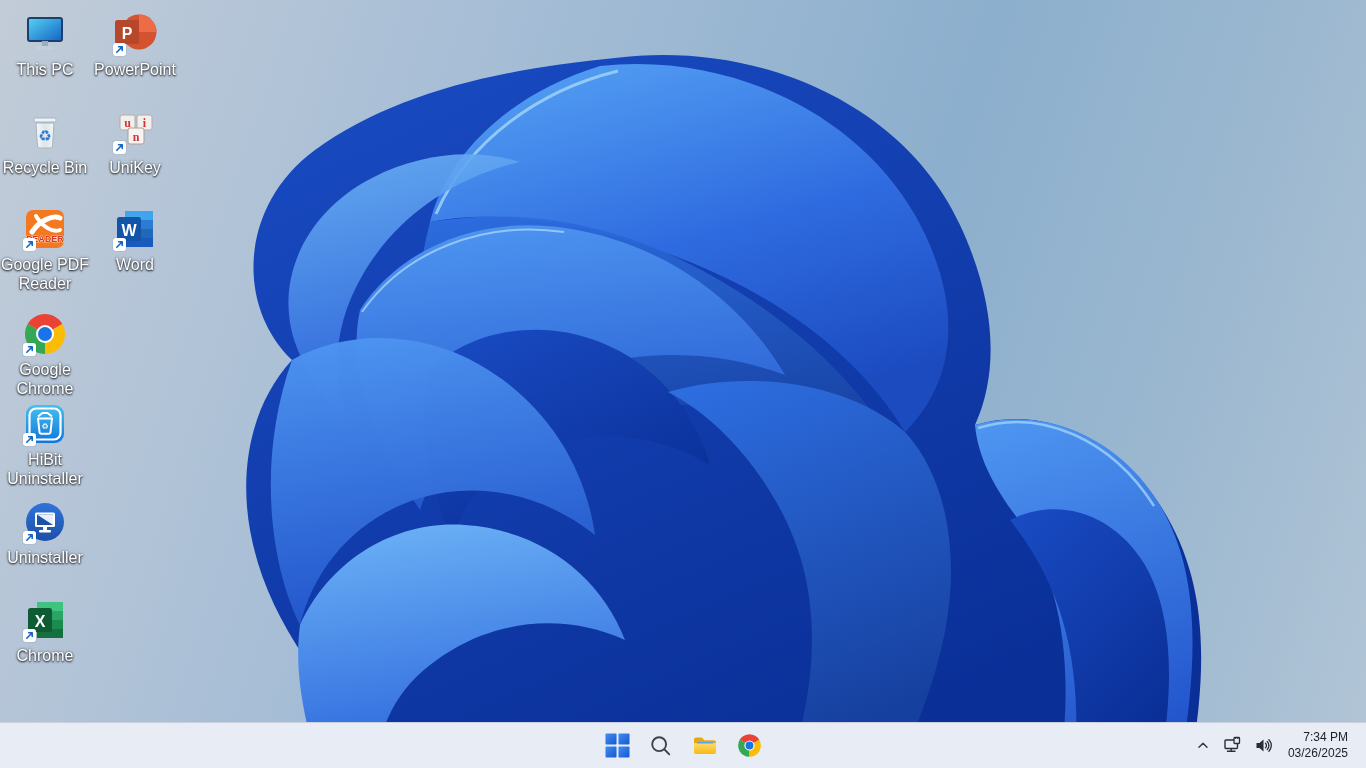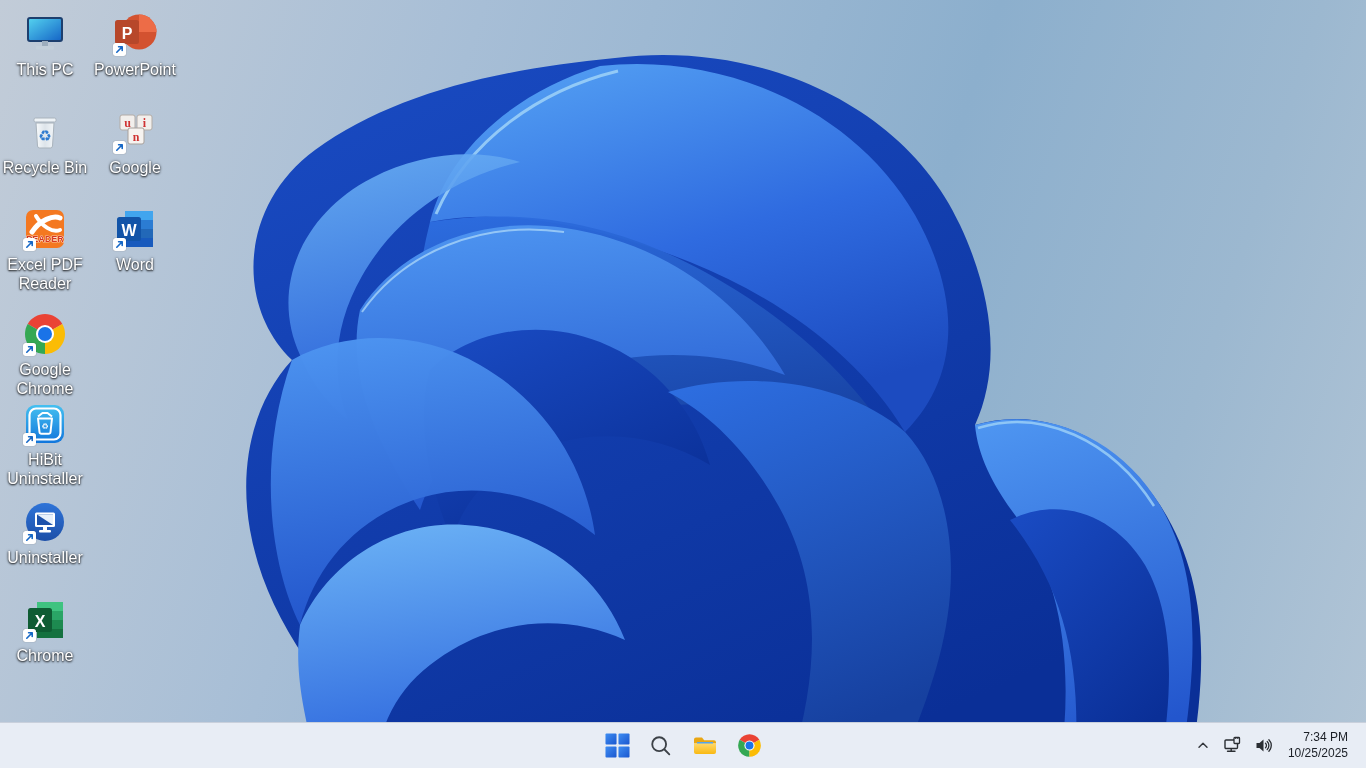--- a/index.html
+++ b/index.html
@@ -178,38 +178,38 @@
           <rect x="15" y="18" width="16" height="16" rx="2" fill="#f6f3f0" stroke="#a8a19c" stroke-width="1"></rect>
           <text x="23" y="30.5" text-anchor="middle" fill="#cf3333">n</text>
         </g>
       </svg>
       <span class="sc-badge">
         <svg width="9" height="9" viewBox="0 0 10 10">
             <path d="M2 8 L8 2 M4 2 h4 v4" stroke="#1567c6" stroke-width="1.8" fill="none" stroke-linecap="round" stroke-linejoin="round"></path>
           </svg>
       </span>
     </div>
-    <div class="lbl">Google</div>
+    <div class="lbl">UniKey</div>
   </div>
 
   <div class="dicon c0 r2">
     <div class="art">
       <svg width="44" height="44" viewBox="0 0 44 44">
         <rect x="3" y="3" width="38" height="38" rx="7" fill="#f47820"></rect>
         <path d="M9 25 C17 13 30 8 37 11" stroke="#fff" stroke-width="5" fill="none" stroke-linecap="round"></path>
         <path d="M13 9 C19 19 29 26 37 23" stroke="#fff" stroke-width="4" fill="none" stroke-linecap="round"></path>
         <text x="22" y="35" text-anchor="middle" font-family="Liberation Sans, sans-serif" font-size="8.5" font-weight="bold" fill="#d6381f" stroke="#fff" stroke-width="0.7" paint-order="stroke" letter-spacing="0.3">READER</text>
       </svg>
       <span class="sc-badge">
         <svg width="9" height="9" viewBox="0 0 10 10">
             <path d="M2 8 L8 2 M4 2 h4 v4" stroke="#1567c6" stroke-width="1.8" fill="none" stroke-linecap="round" stroke-linejoin="round"></path>
           </svg>
       </span>
     </div>
-    <div class="lbl">Excel PDF Reader</div>
+    <div class="lbl">Google PDF Reader</div>
   </div>
 
   <div class="dicon c1 r2">
     <div class="art">
       <svg width="44" height="44" viewBox="0 0 44 44">
         <rect x="12" y="4" width="28" height="9" fill="#41a5ee"></rect>
         <rect x="12" y="13" width="28" height="9" fill="#2b7cd3"></rect>
         <rect x="12" y="22" width="28" height="9" fill="#2268b8"></rect>
         <rect x="12" y="31" width="28" height="9" fill="#185abd"></rect>
         <rect x="4" y="10" width="24" height="24" rx="2.5" fill="#1254a8"></rect>
@@ -384,17 +384,17 @@
         <svg width="19" height="19" viewBox="0 0 19 19">
           <path d="M2.5 7 v5 h3 l4 3.5 V3.5 L5.5 7 Z" fill="#2a2e33"></path>
           <path d="M11.5 7.2 a3.2 3.2 0 0 1 0 4.6" fill="none" stroke="#2a2e33" stroke-width="1.3" stroke-linecap="round"></path>
           <path d="M13.2 5.5 a5.6 5.6 0 0 1 0 8" fill="none" stroke="#2a2e33" stroke-width="1.3" stroke-linecap="round"></path>
           <path d="M14.9 3.8 a8 8 0 0 1 0 11.4" fill="none" stroke="#2a2e33" stroke-width="1.3" stroke-linecap="round"></path>
         </svg>
       </div>
 
       <div class="clock">
         <div>7:34 PM</div>
-        <div>10/25/2025</div>
+        <div>03/26/2025</div>
       </div>
     </div>
   </div>
 </div>
 
 </body></html>

